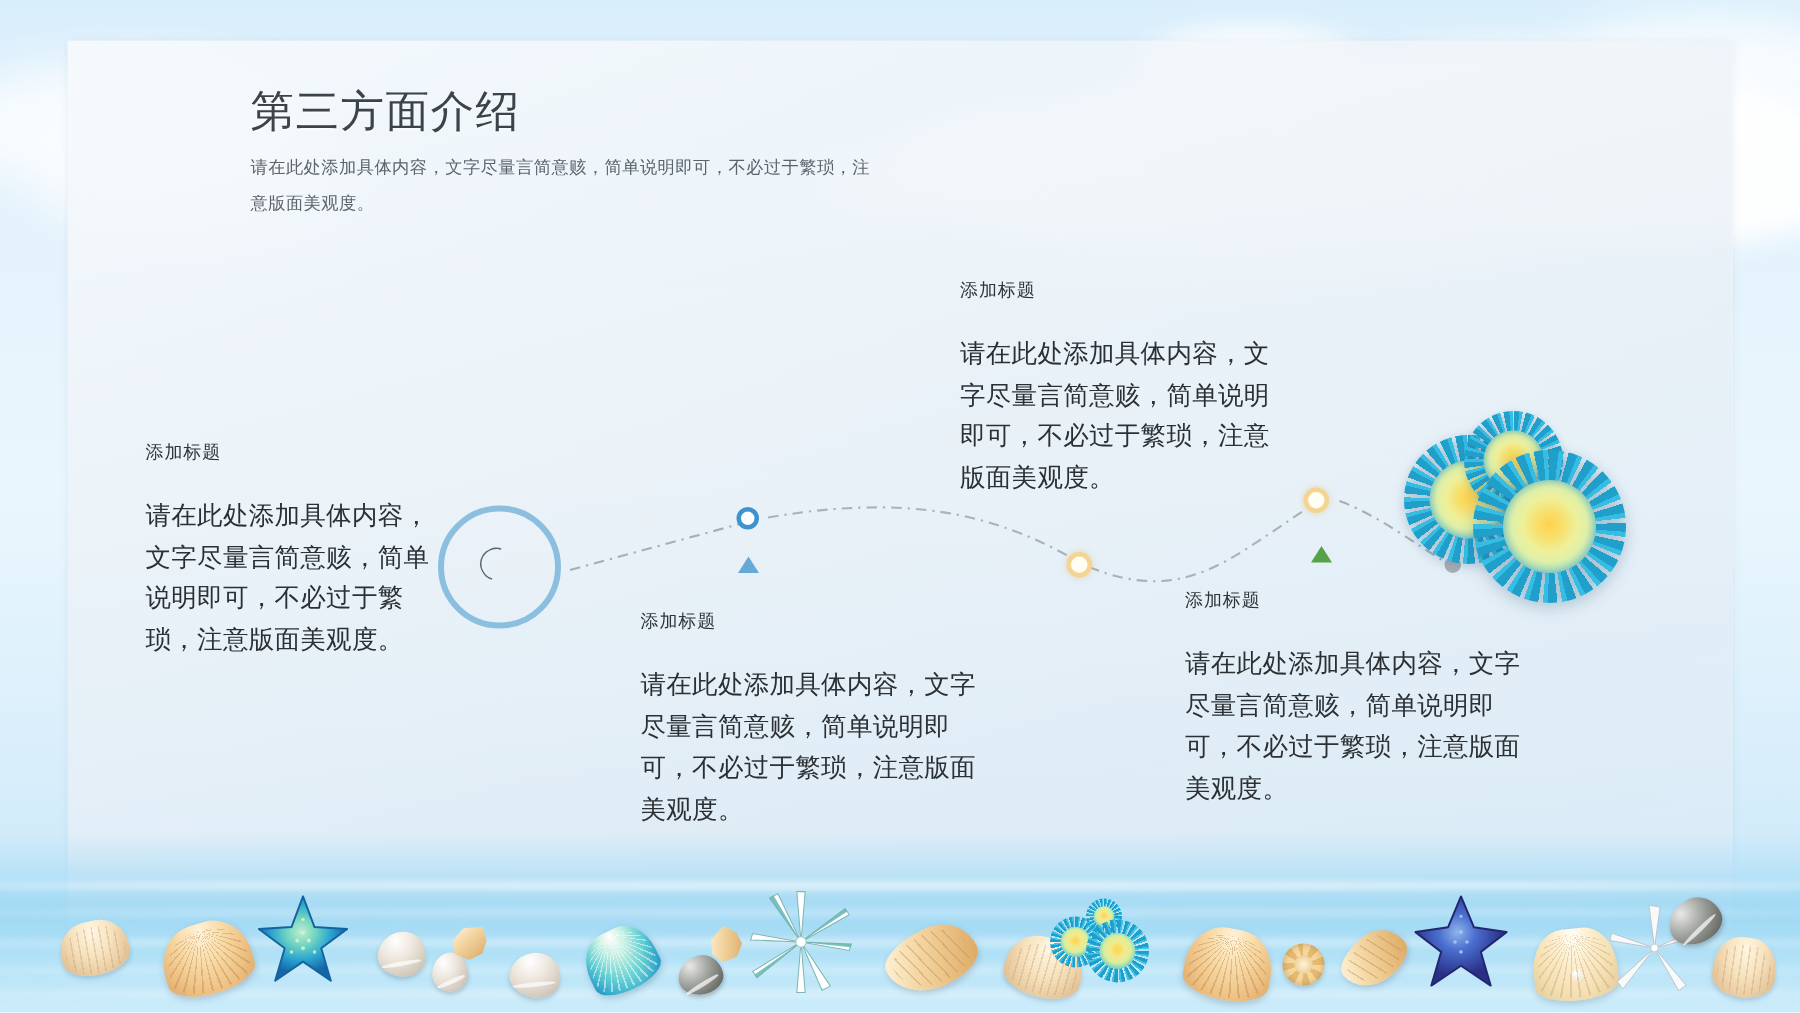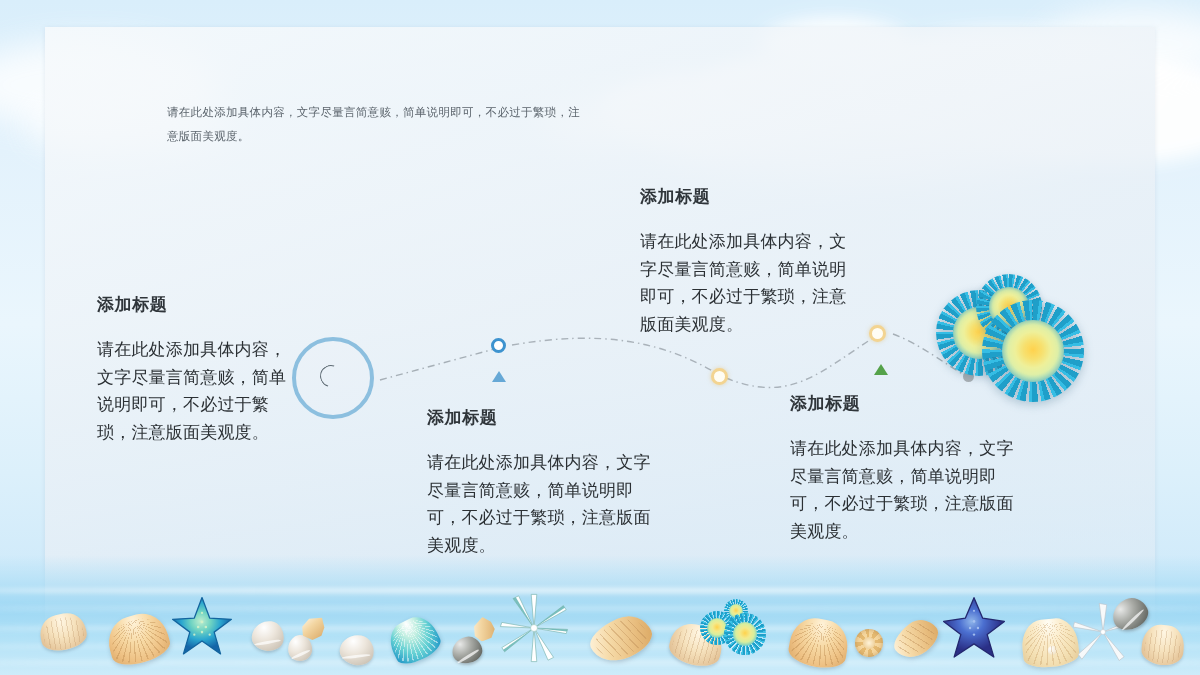--- a/index.html
+++ b/index.html
@@ -93,21 +93,21 @@
   .big-ring .inner-arc {
     position:absolute; left:24px; top:24px; width:22px; height:22px;
     border:1.6px solid #5d6a73; border-radius:50%;
     border-right-color:transparent; border-bottom-color:transparent;
     transform: rotate(-28deg);
   }
 
   
   .block { position:absolute; }
   .block .bt {
-    font-size:17px; color:#2f353a; letter-spacing:.6px; margin-bottom:20px;font-weight:bold;
+    font-size:12px; color:#2f353a; letter-spacing:.6px; margin-bottom:20px;
   }
   .block .bb {
     font-size:17px; color:#2b3034; line-height:1.62; letter-spacing:.2px;
   }
   .blk1 { left:97px; top:293px; width:196px; }
   .blk2 { left:427px; top:406px; width:228px; }
   .blk3 { left:640px; top:185px; width:218px; }
   .blk4 { left:790px; top:392px; width:230px; }
 
   
@@ -275,20 +275,21 @@
 
   <div class="ocean">
     <div class="wave" style="bottom:82px;"></div>
     <div class="wave" style="bottom:64px; opacity:.55;"></div>
     <div class="wave" style="bottom:44px; opacity:.7;"></div>
     <div class="wave" style="bottom:26px; opacity:.5;"></div>
     <div class="wave" style="bottom:10px; opacity:.6;"></div>
   </div>
 
 
+  <div class="title">第三方面介绍</div>
   <div class="subtitle">请在此处添加具体内容，文字尽量言简意赅，简单说明即可，不必过于繁琐，注意版面美观度。</div>
 
   <svg class="path-layer" viewBox="0 0 1200 675">
     <path d="M 380 380 L 498 348" stroke="#9aa3aa" stroke-width="1.4" stroke-dasharray="7 4 1.5 4" fill="none" opacity=".85"></path>
     <path d="M 512 345 C 600 330, 660 340, 718 374" stroke="#9aa3aa" stroke-width="1.4" stroke-dasharray="7 4 1.5 4" fill="none" opacity=".8"></path>
     <path d="M 726 378 C 790 404, 820 372, 873 338" stroke="#9aa3aa" stroke-width="1.4" stroke-dasharray="7 4 1.5 4" fill="none" opacity=".8"></path>
     <path d="M 893 334 C 920 344, 945 364, 966 376" stroke="#9aa3aa" stroke-width="1.4" stroke-dasharray="7 4 1.5 4" fill="none" opacity=".85"></path>
   </svg>
 
   <div class="big-ring">

